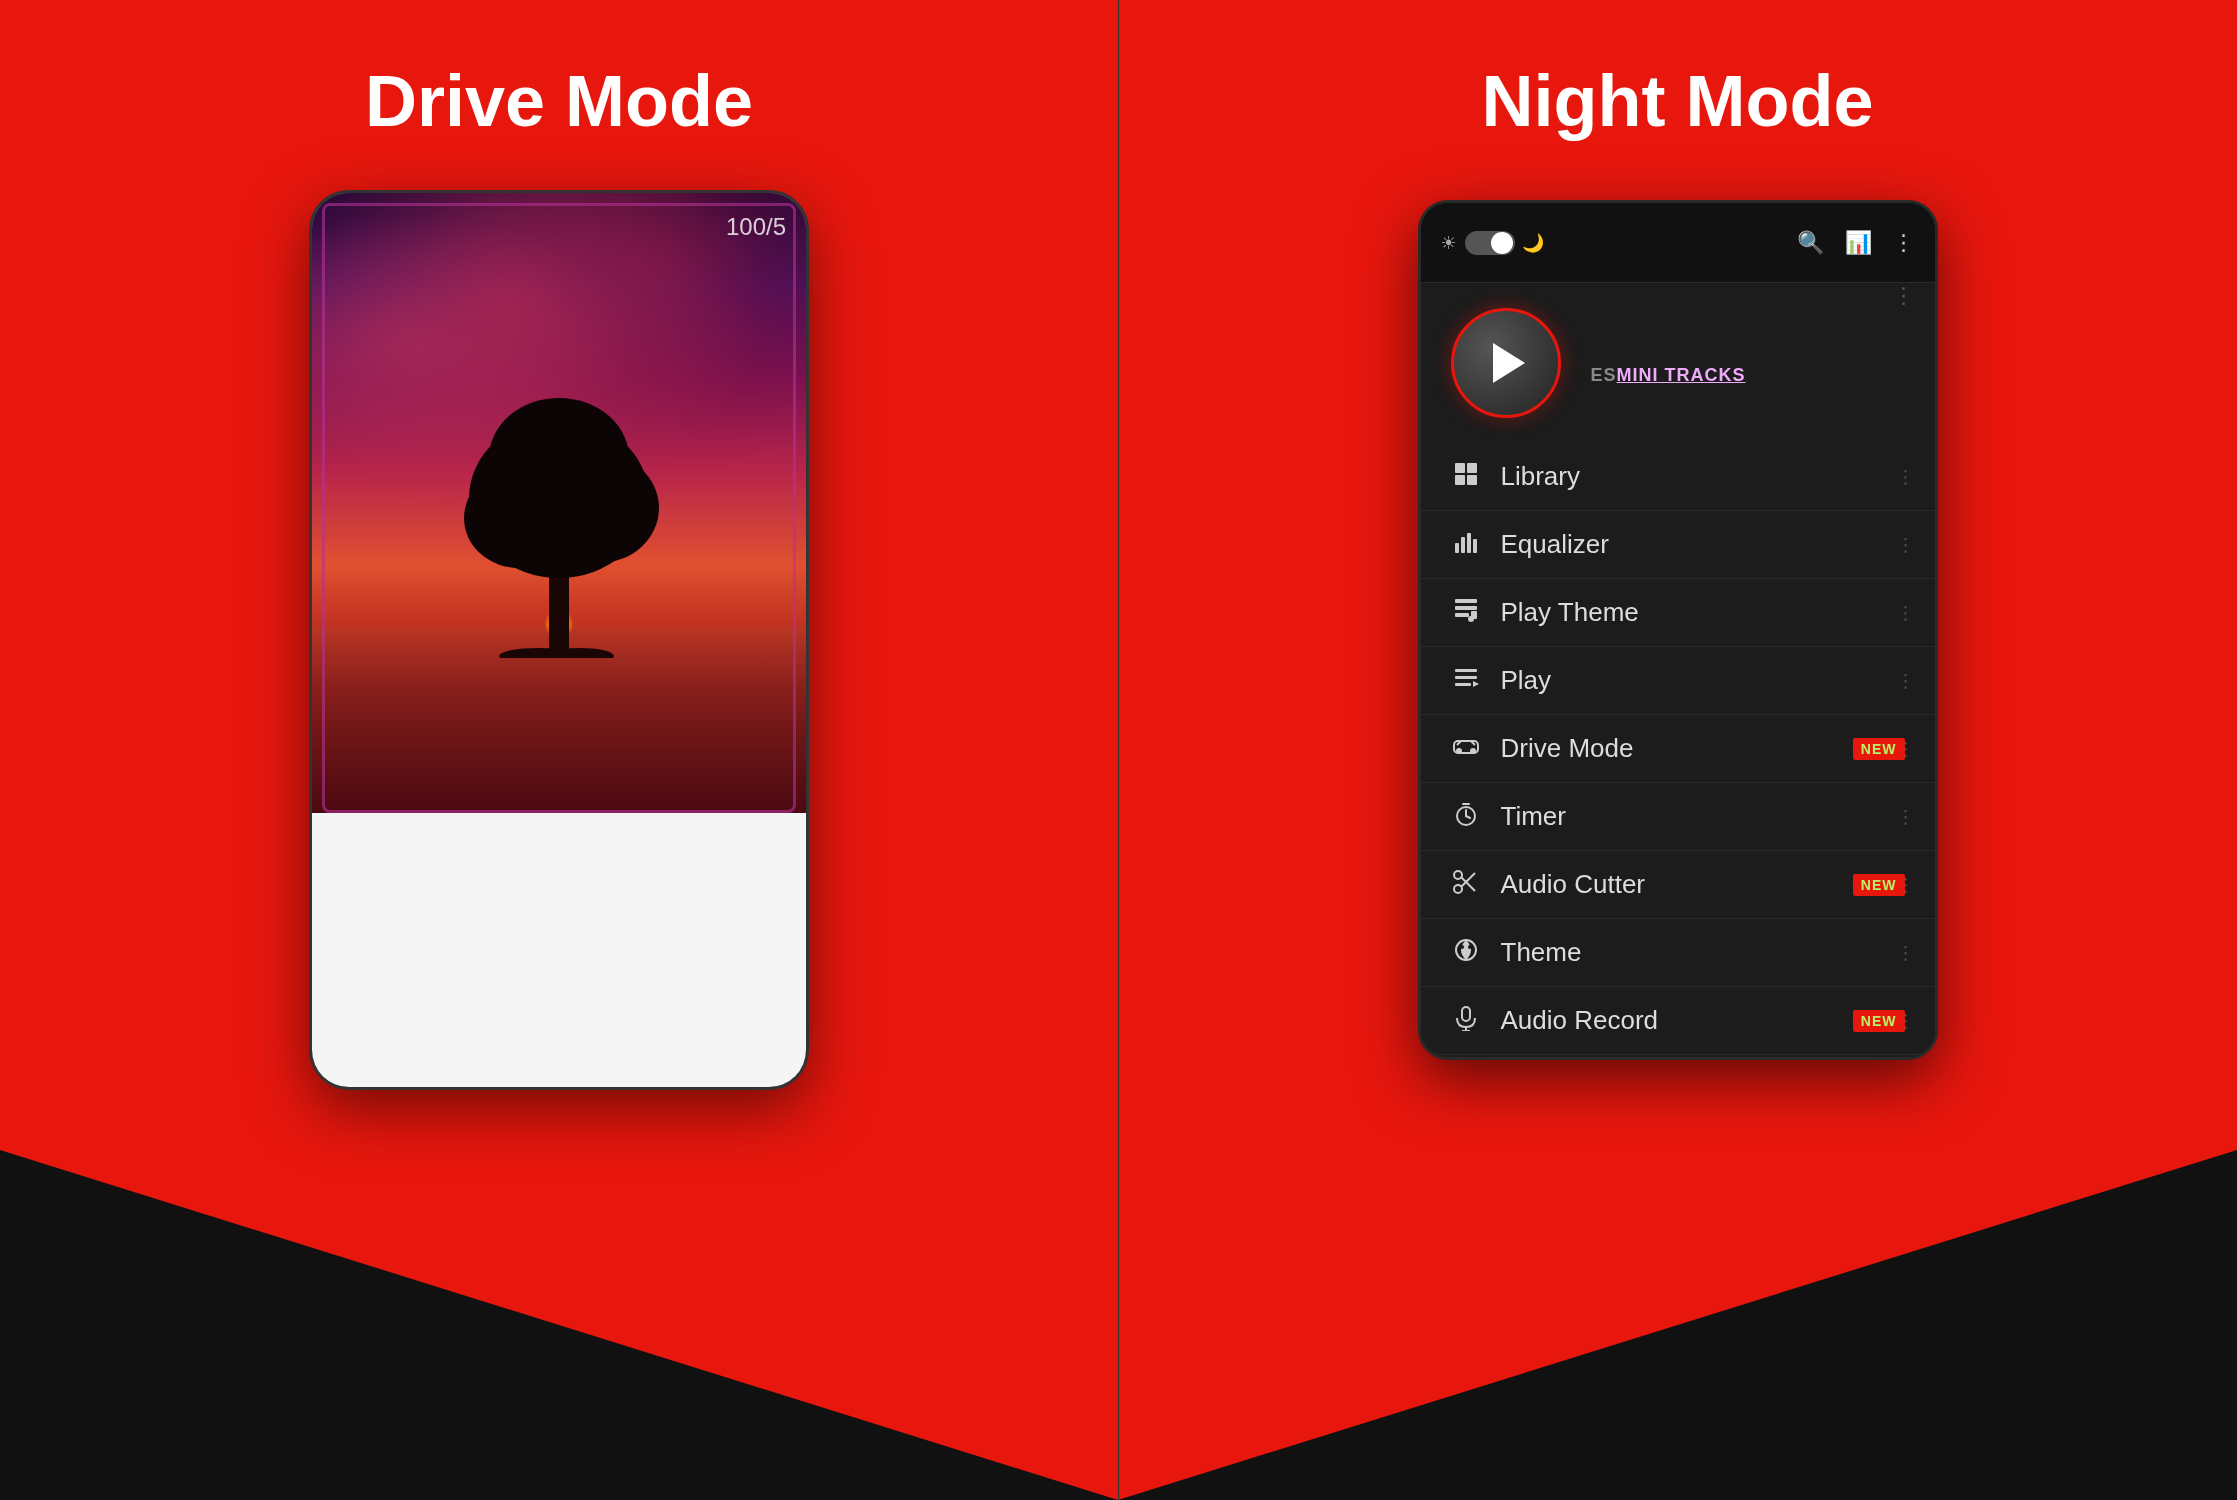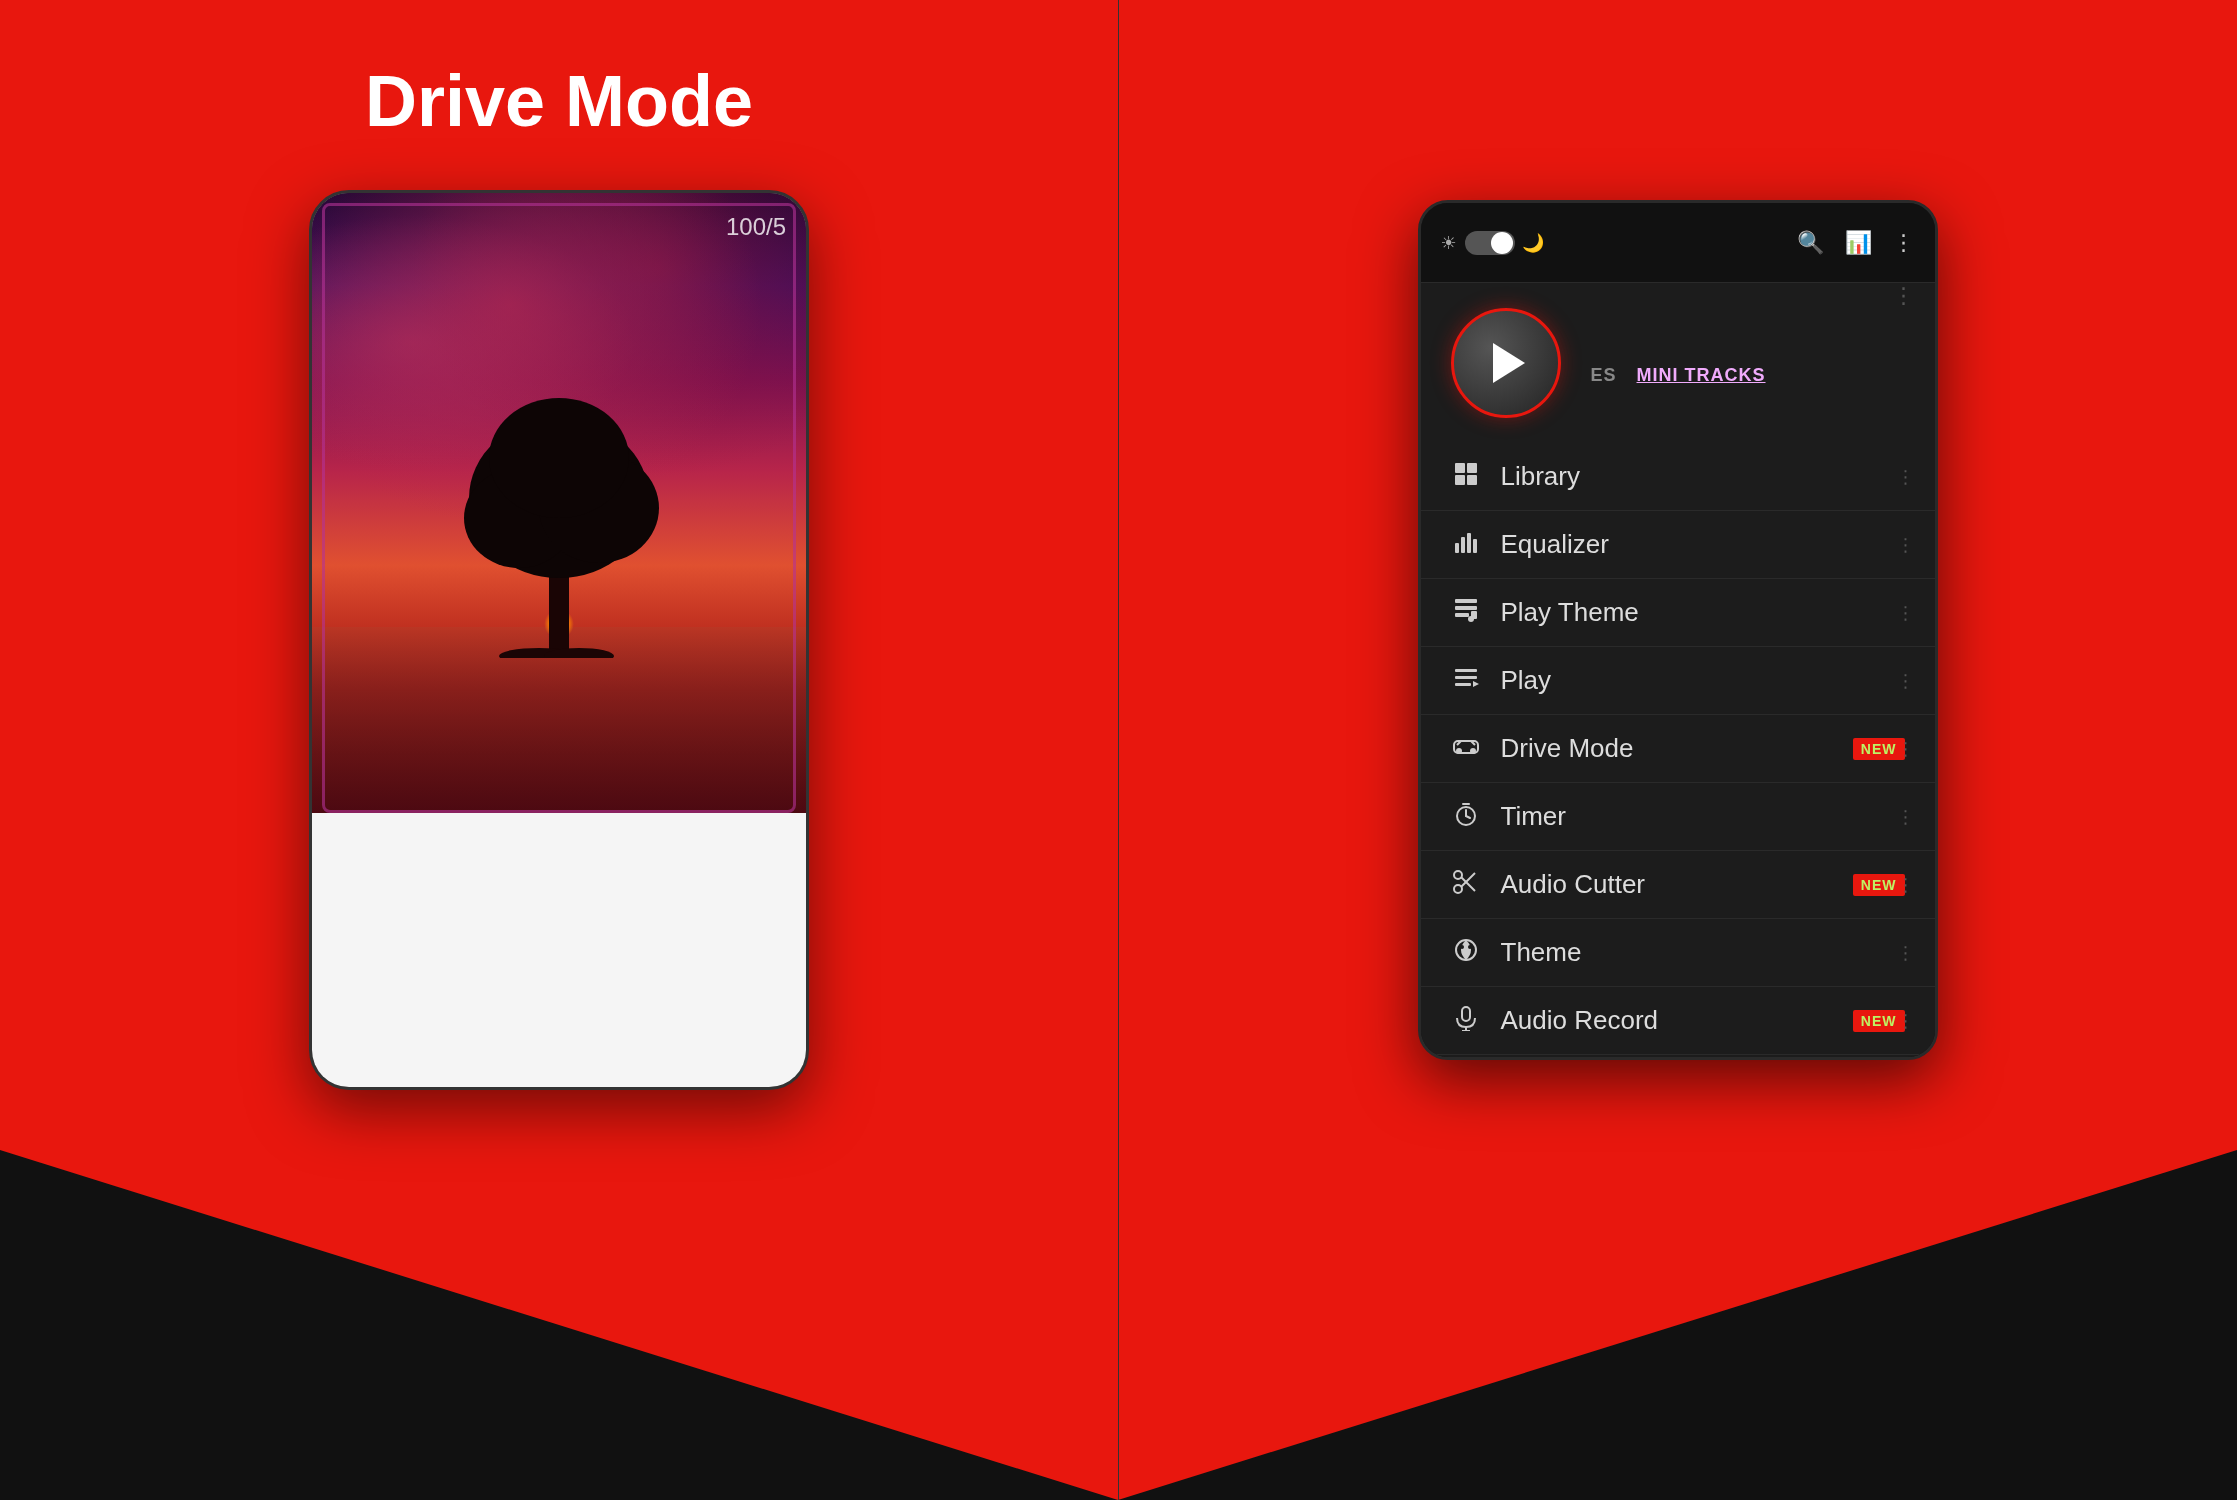--- a/index.html
+++ b/index.html
@@ -304,21 +304,20 @@
       width: 0;
       height: 0;
       border-top: 20px solid transparent;
       border-bottom: 20px solid transparent;
       border-left: 32px solid white;
       margin-left: 6px;
     }
 
     .tabs-area {
       display: flex;
-      gap: 20px;
       flex: 1;
       margin-top: 24px;
     }
 
     .tab-label {
       color: #888;
       font-size: 18px;
       font-weight: 600;
       letter-spacing: 1px;
     }
@@ -467,20 +466,21 @@
         <span class="track-number">100/5</span>
       </div>
 
     </div>
   </div>
 </div>
 
 <div class="divider"></div>
 
 <div class="right-panel">
+  <h1 class="panel-title">Night Mode</h1>
 
   <div class="phone-right">
     <div class="phone-right-inner">
 
       <div class="phone-top-bar">
         <div class="toggle-switch-container">
           <span class="toggle-icon">☀</span>
           <div class="toggle-track">
             <div class="toggle-thumb"></div>
           </div>

